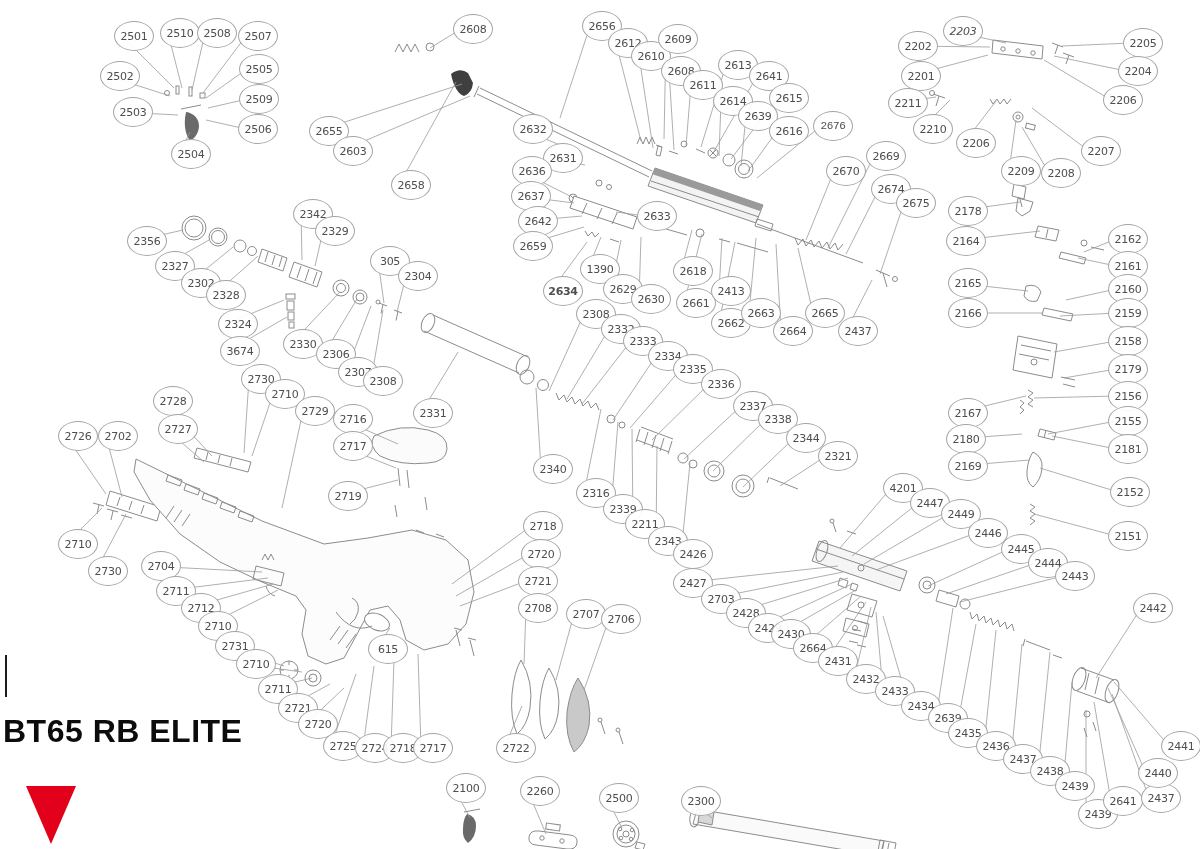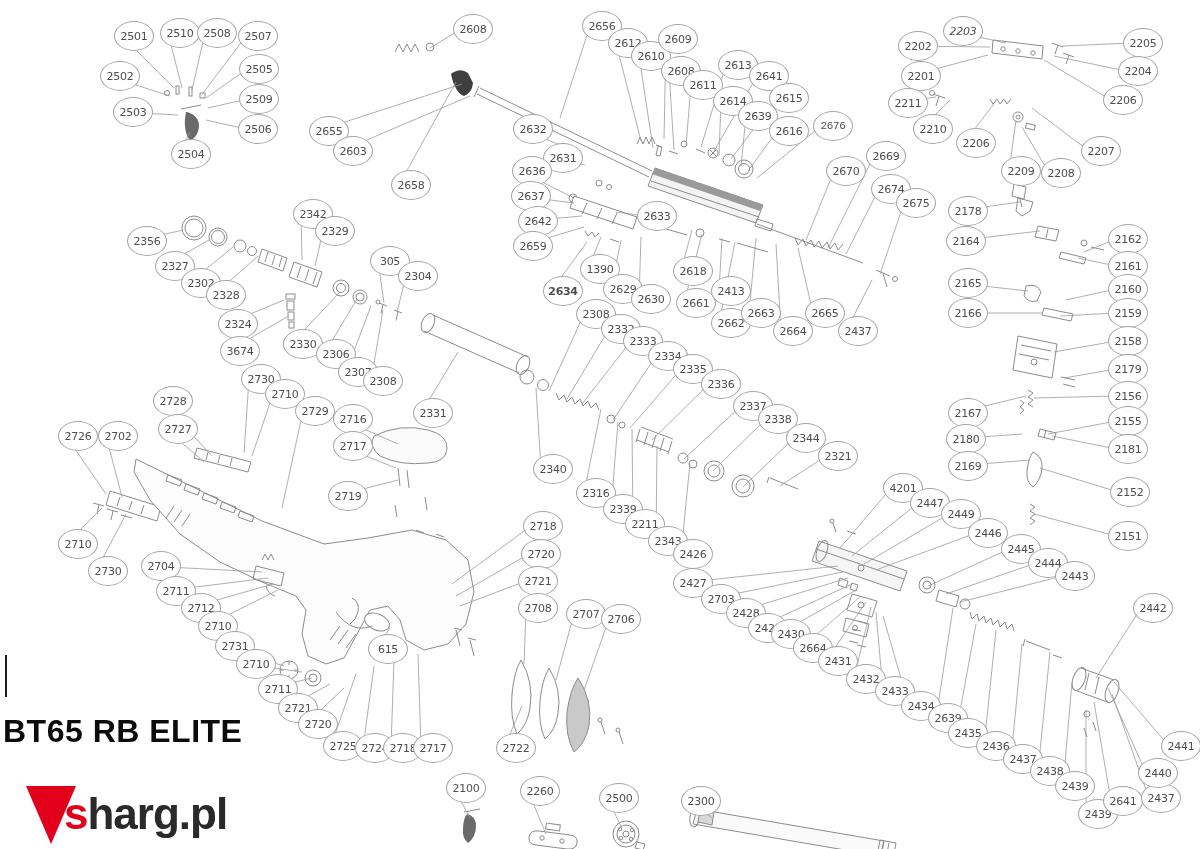--- a/index.html
+++ b/index.html
@@ -600,14 +600,13 @@
     <div class="callout" style="left: 1149px; top: 798px;">2437</div>
     <div class="callout" style="left: 1146px; top: 773px;">2440</div>
     <div class="callout" style="left: 1169px; top: 746px;">2441</div>
   </div>
 
 <div class="edge-tick"></div>
 <div class="title">BT65 RB ELITE</div>
 
 <div class="logo">
   <div class="logo-tri"></div>
-  <div class="logo-text"><span class="accent">s</span><span>harg.pl</span></div>
 </div>
 
 </body></html>

